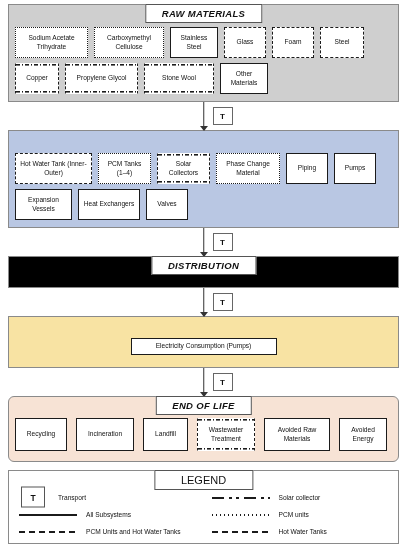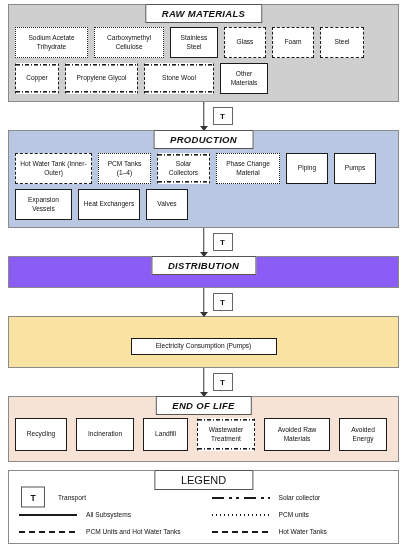--- a/index.html
+++ b/index.html
@@ -140,41 +140,40 @@
     </div>
   </div>
 
   <div class="connector" style="top:102px;height:28px;">
     <div class="conn-line"></div>
     <div class="conn-arrow"></div>
     <div class="tbox">T</div>
   </div>
 
   <div class="band" style="top:130px;height:98px;background:#b9c7e3;">
-    <div class="band-title">PRODUCTION</div>
     <div class="band-inner">
       <div class="chip bd-dashed" style="width:77px">Hot Water Tank (Inner-Outer)</div>
       <div class="chip bd-dotted" style="width:53px">PCM Tanks (1–4)</div>
       <div class="chip bd-dashdot" style="width:53px">Solar Collectors</div>
       <div class="chip bd-dotted" style="width:64px">Phase Change Material</div>
       <div class="chip bd-solid" style="width:42px">Piping</div>
       <div class="chip bd-solid" style="width:42px">Pumps</div>
       <div class="chip bd-solid" style="width:57px">Expansion Vessels</div>
       <div class="chip bd-solid" style="width:62px">Heat Exchangers</div>
       <div class="chip bd-solid" style="width:42px">Valves</div>
     </div>
   </div>
 
   <div class="connector" style="top:228px;height:28px;">
     <div class="conn-line"></div>
     <div class="conn-arrow"></div>
     <div class="tbox">T</div>
   </div>
 
-  <div class="band" style="top:256px;height:32px;background:#8b5cf6;">
+  <div class="band" style="top:256px;height:32px;background:#000000;">
     <div class="band-title">DISTRIBUTION</div>
   </div>
 
   <div class="connector" style="top:288px;height:28px;">
     <div class="conn-line"></div>
     <div class="conn-arrow"></div>
     <div class="tbox">T</div>
   </div>
 
   <div class="band" style="top:316px;height:52px;background:#f8e3a3;">
@@ -182,21 +181,21 @@
       <div class="chip bd-solid" style="width:146px;min-height:16px;font-size:6.6px;">Electricity Consumption (Pumps)</div>
     </div>
   </div>
 
   <div class="connector" style="top:368px;height:28px;">
     <div class="conn-line"></div>
     <div class="conn-arrow"></div>
     <div class="tbox">T</div>
   </div>
 
-  <div class="band" style="top:396px;height:66px;background:#f7e3d5;">
+  <div class="band" style="top:396px;height:66px;background:#f7e3d5;border-radius:6px;">
     <div class="band-title">END OF LIFE</div>
     <div class="band-inner" style="padding-top:21px;gap:5px 9px;">
       <div class="chip bd-solid" style="width:52px;min-height:33px">Recycling</div>
       <div class="chip bd-solid" style="width:58px;min-height:33px">Incineration</div>
       <div class="chip bd-solid" style="width:45px;min-height:33px">Landfill</div>
       <div class="chip bd-dashdot" style="width:58px;min-height:33px">Wastewater Treatment</div>
       <div class="chip bd-solid" style="width:66px;min-height:33px">Avoided Raw Materials</div>
       <div class="chip bd-solid" style="width:48px;min-height:33px">Avoided Energy</div>
     </div>
   </div>

